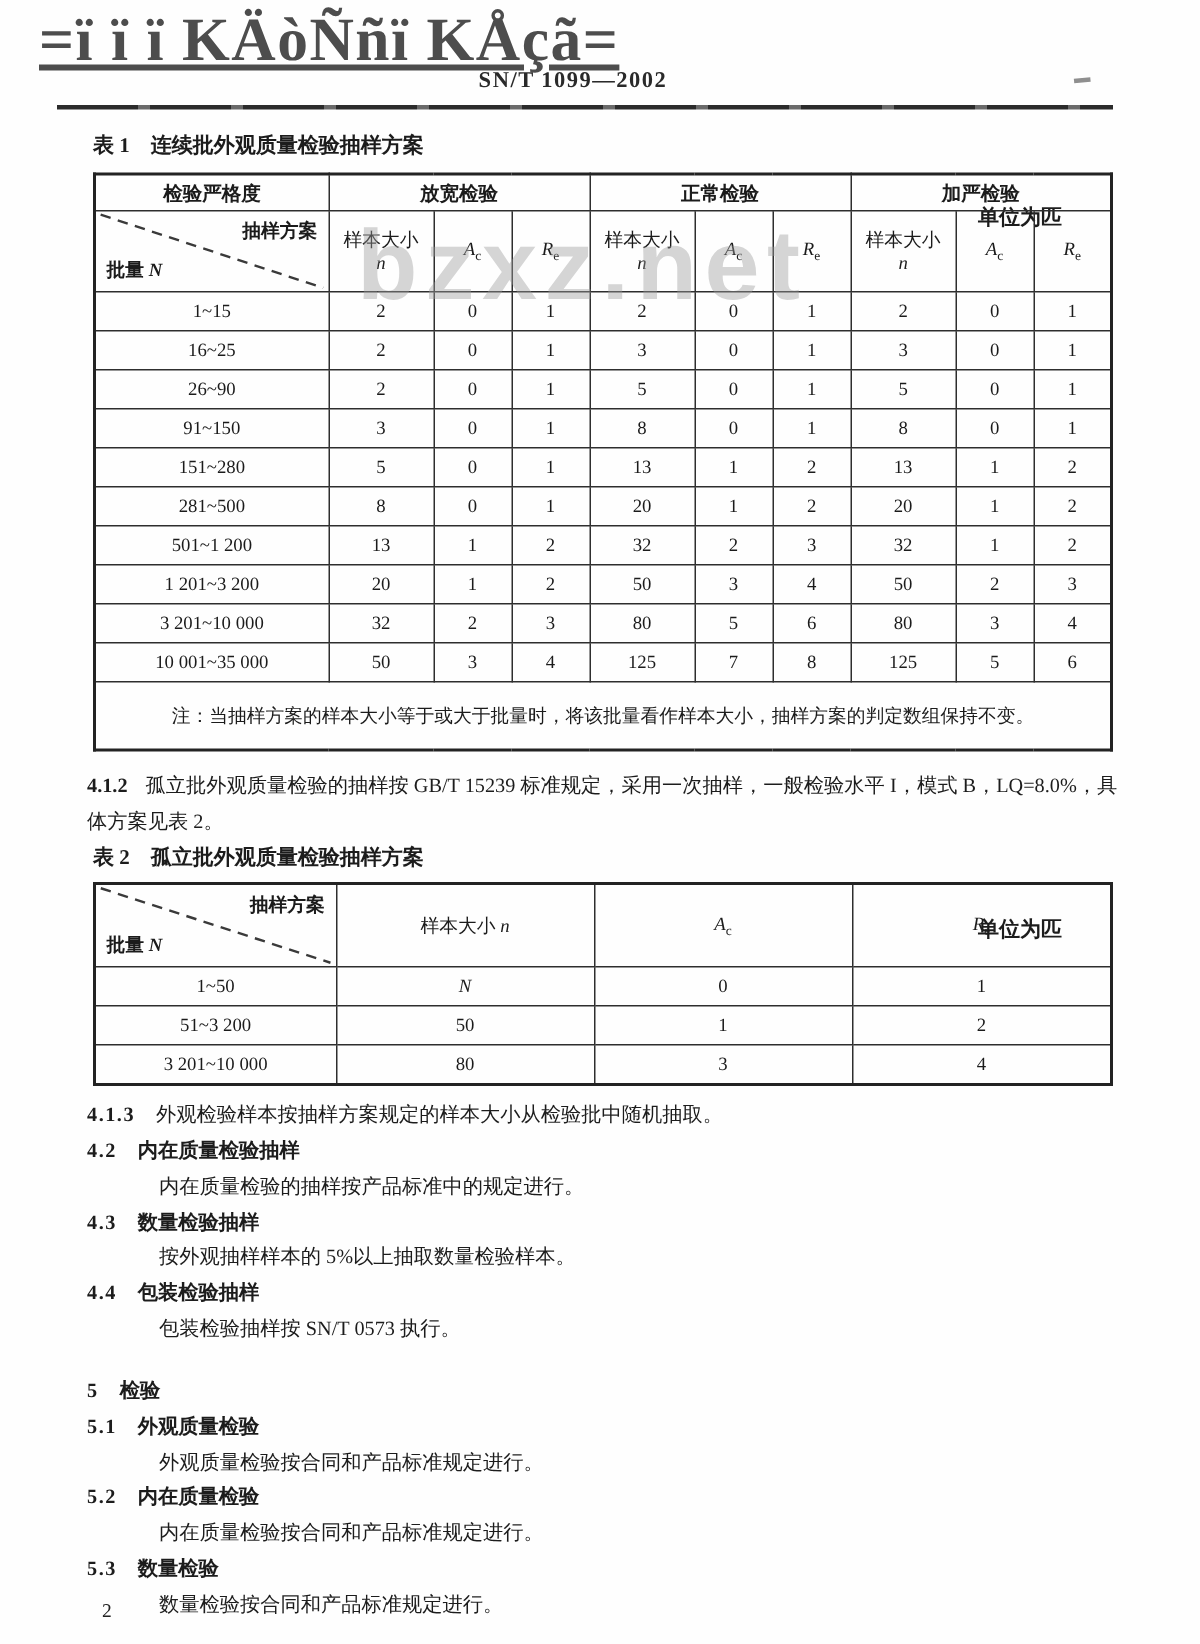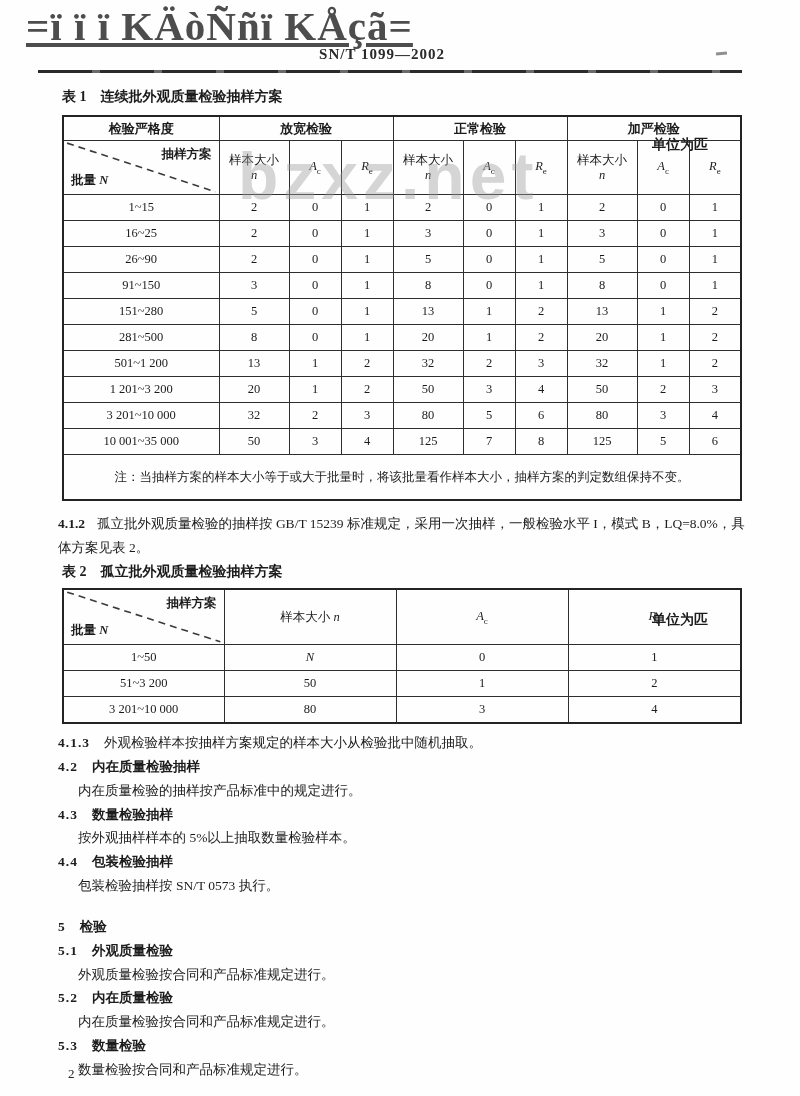--- a/index.html
+++ b/index.html
@@ -45,21 +45,21 @@
   .diag .cb i{font-weight:bold;}
   sub{font-size:9px;}
   
   .p412{position:absolute;left:58px;top:512px;width:692px;font-size:13.5px;line-height:1.8;}
   .p412 .num{font-weight:bold;margin-right:12px;}
   
   .sections{position:absolute;left:58px;top:727px;width:700px;}
   .sec{font-size:13.5px;line-height:1.1;margin:9px 0;}
   .sec .num{font-weight:bold;margin-right:14px;letter-spacing:1px;}
   .sec.h .txt{font-weight:bold;}
-  .sec.p{margin-left:20px;}
+  .sec.p{margin-left:48px;}
   .sec.chapter{margin-top:26px;margin-bottom:8px;}
   .pageno{position:absolute;left:68px;top:1066px;font-size:13px;color:#222;}
 </style>
 </head>
 <body>
 
 <div class="page">
 
   <div class="logo">=ï ï ï KÄòÑñï KÅçã=</div>
   <div class="docnum">SN/T 1099—2002</div>

